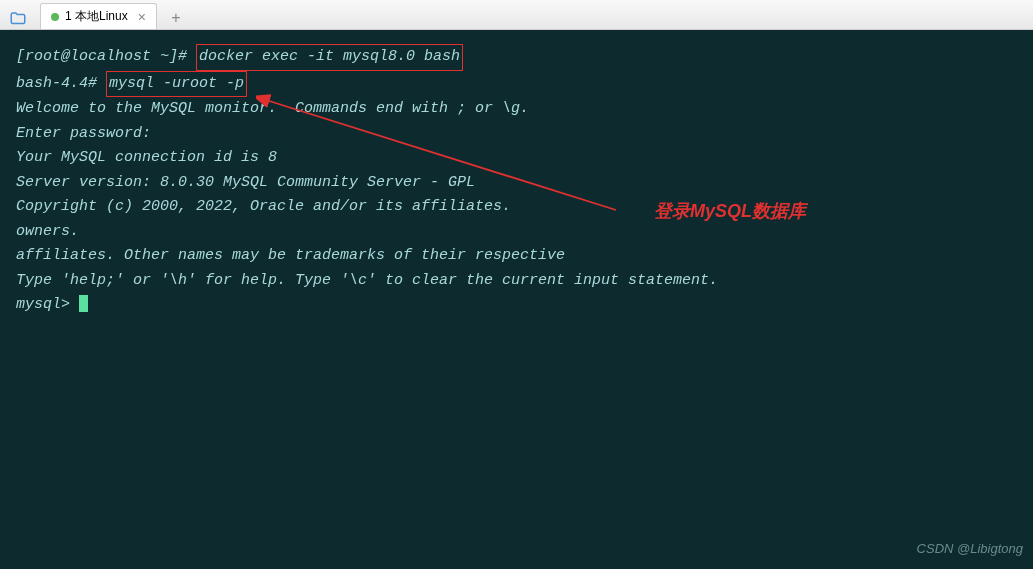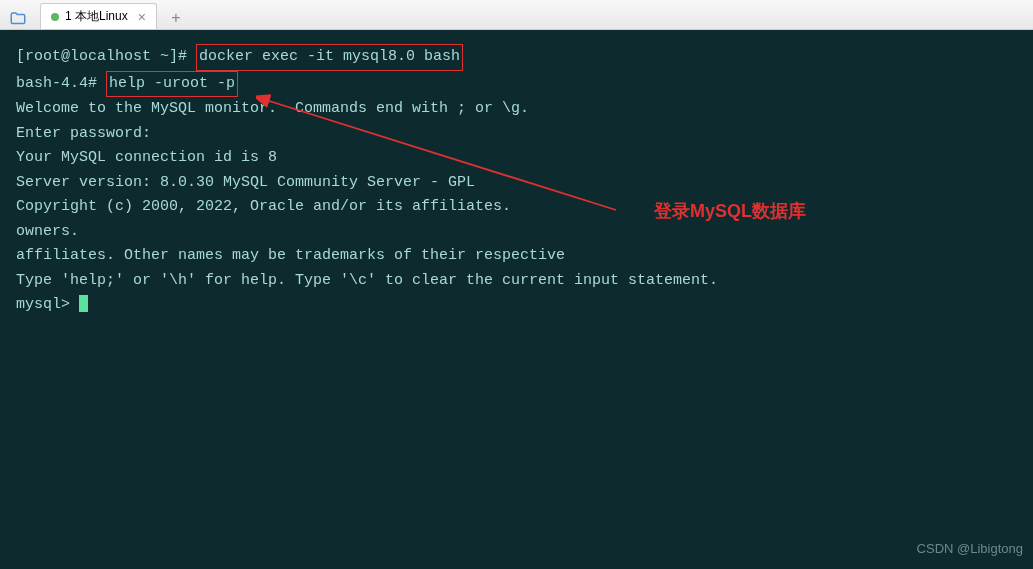--- a/index.html
+++ b/index.html
@@ -76,20 +76,21 @@
       width: 100%;
       height: calc(100% - 30px);
       background: #0d2b2f;
       padding: 14px 16px;
       font-family: "Consolas", "Courier New", monospace;
       font-size: 15px;
       line-height: 24.5px;
       color: #a8d8d8;
       position: relative;
       overflow: hidden;
+      font-style: italic;
     }
     .terminal-line {
       white-space: pre;
     }
     .prompt-root {
       color: #a8d8d8;
     }
     .cmd-box {
       border: 1.5px solid #e03030;
       padding: 0 2px;
@@ -140,21 +141,21 @@
   <div class="tab">
     <span class="tab-dot"></span>
     <span>1 本地Linux</span>
     <span class="tab-close">×</span>
   </div>
   <div class="tab-add">+</div>
 </div>
 
 <div class="terminal">
   <div class="terminal-line"><span class="prompt-root">[root@localhost ~]# </span><span class="cmd-box">docker exec -it mysql8.0 bash</span></div>
-  <div class="terminal-line"><span class="prompt-root">bash-4.4# </span><span class="cmd-box">help -uroot -p</span></div>
+  <div class="terminal-line"><span class="prompt-root">bash-4.4# </span><span class="cmd-box">mysql -uroot -p</span></div>
   <div class="terminal-line">Welcome to the MySQL monitor.  Commands end with ; or \g.</div>
   <div class="terminal-line">Enter password:</div>
   <div class="terminal-line">Your MySQL connection id is 8</div>
   <div class="terminal-line">Server version: 8.0.30 MySQL Community Server - GPL</div>
   <div class="terminal-line"></div>
   <div class="terminal-line">Copyright (c) 2000, 2022, Oracle and/or its affiliates.</div>
   <div class="terminal-line"></div>
   <div class="terminal-line">owners.</div>
   <div class="terminal-line">affiliates. Other names may be trademarks of their respective</div>
   <div class="terminal-line"></div>

